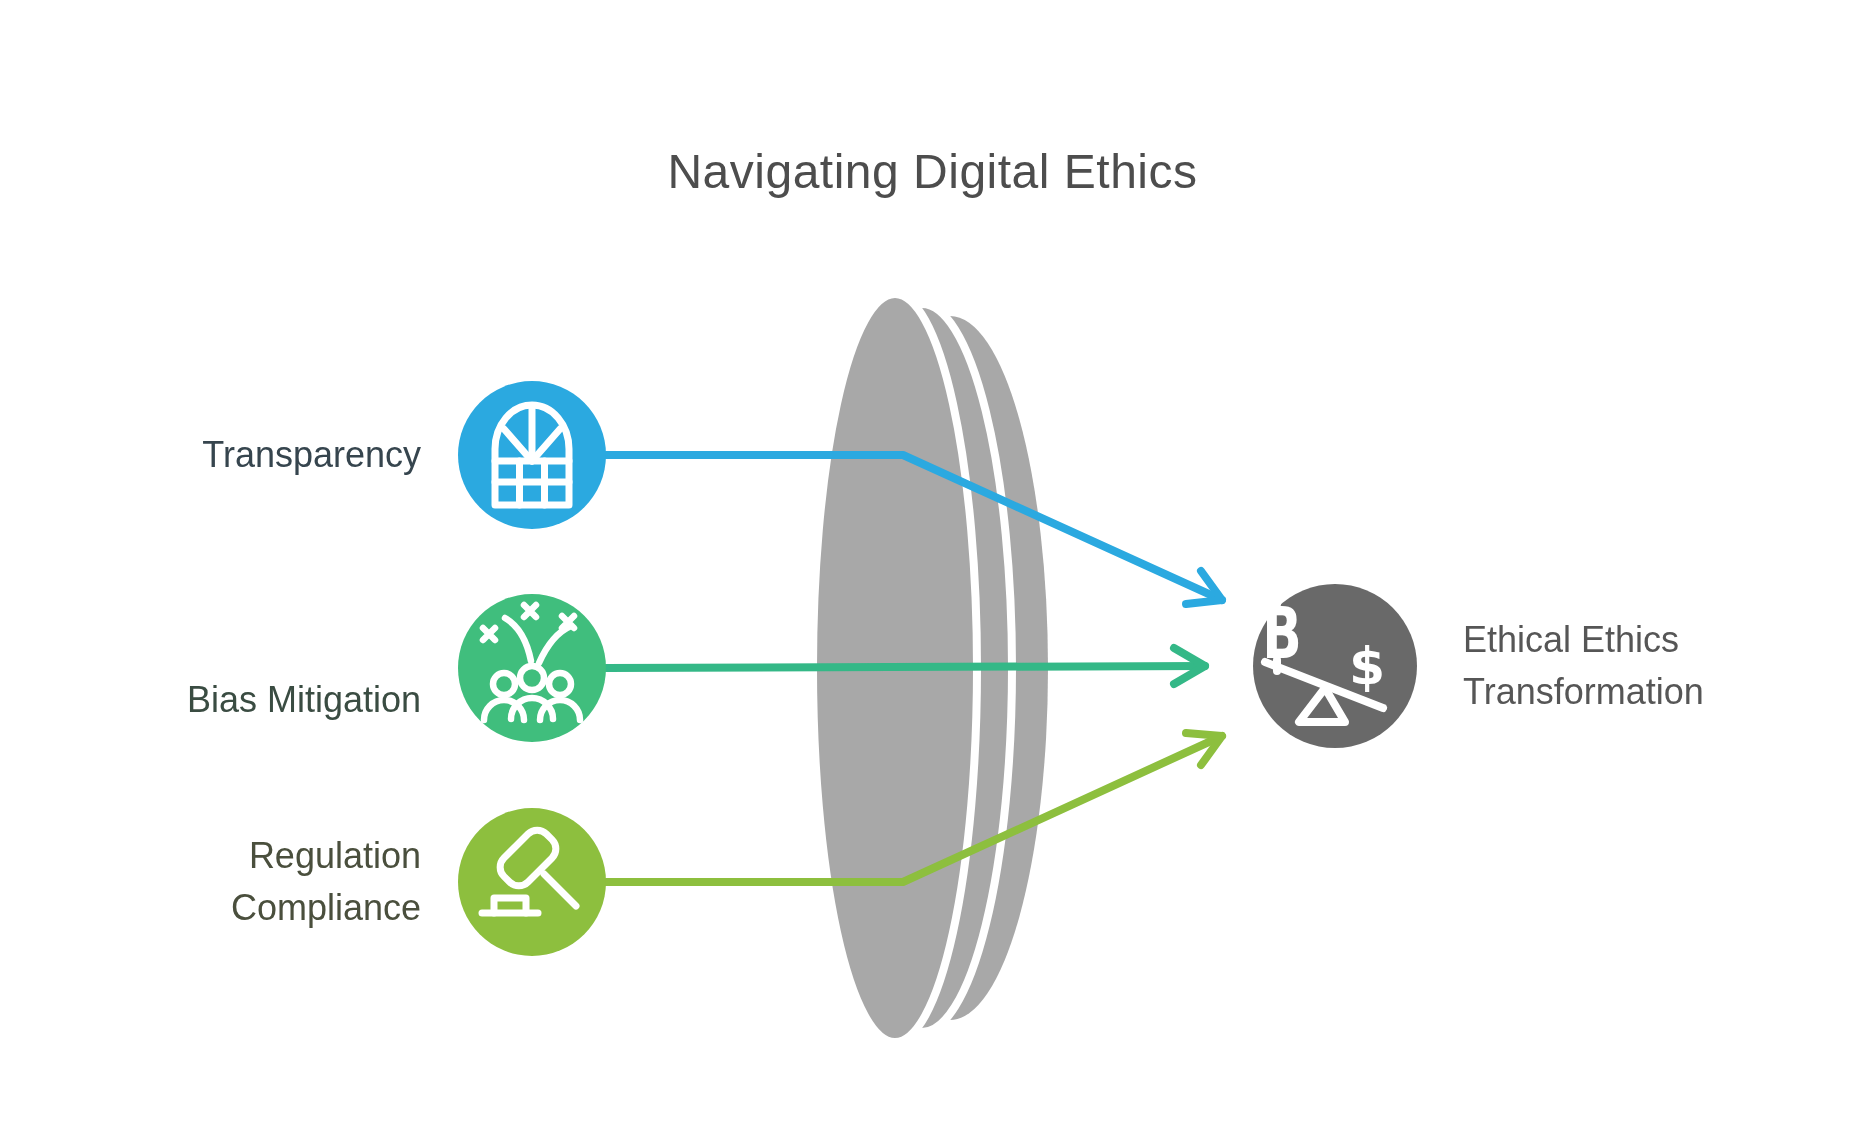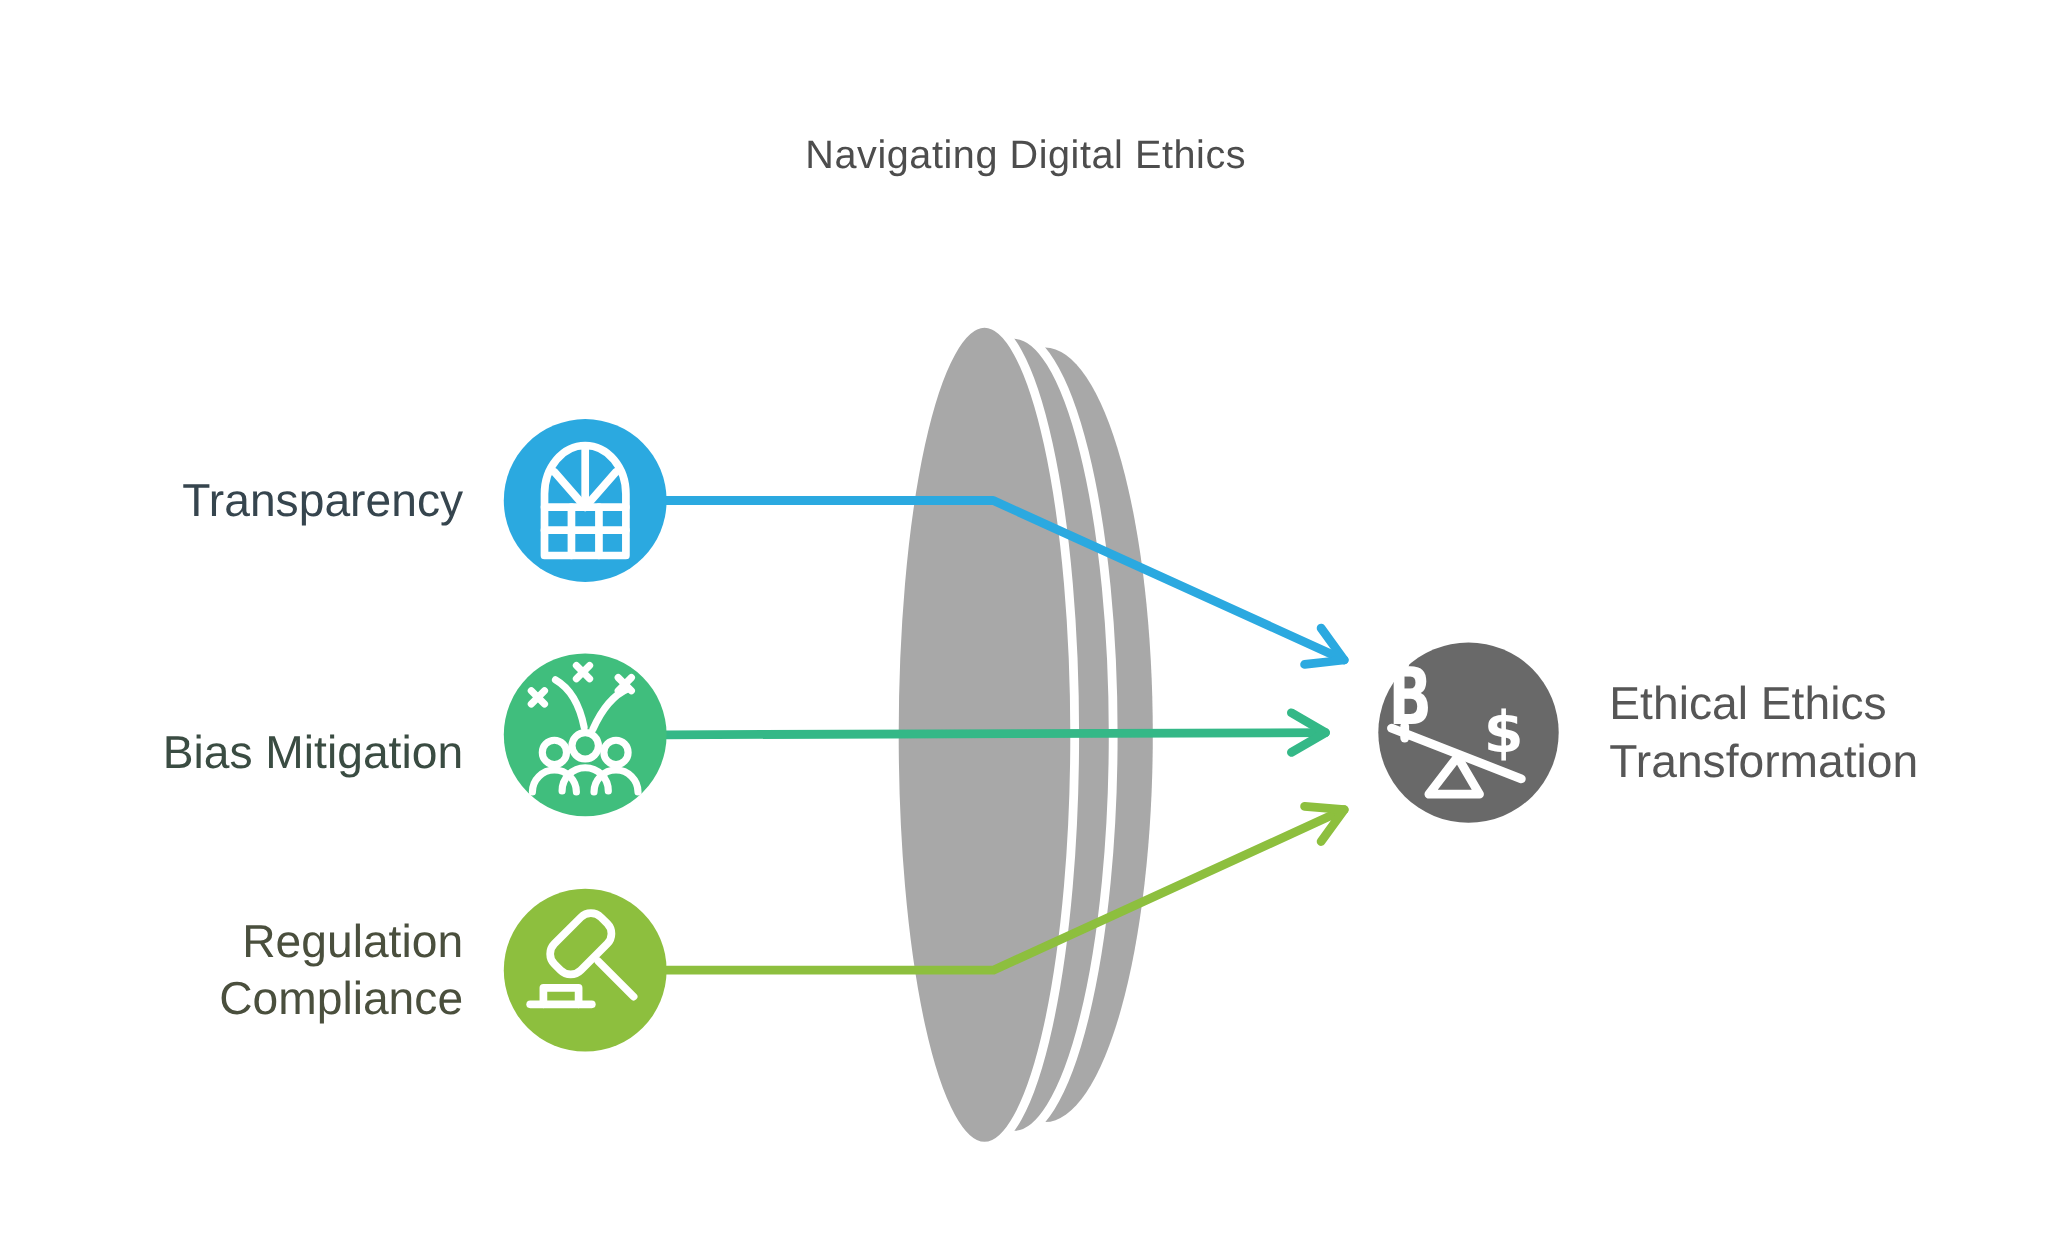--- a/index.html
+++ b/index.html
@@ -16,38 +16,38 @@
     background: #ffffff;
   }
   .scene {
     position: absolute;
     left: 0;
     top: 0;
   }
   .title {
     position: absolute;
     left: 0;
-    top: 120px;
+    top: 144px;
     width: 100%;
     text-align: center;
-    font-size: 36px;
+    font-size: 48px;
     letter-spacing: 0.5px;
   }
   .label {
     position: absolute;
-    font-size: 42px;
+    font-size: 36px;
     line-height: 52px;
     white-space: pre-line;
   }
   .label-left {
     right: 1444px;
     text-align: right;
   }
   #lbl-transparency { top: 429px; }
-  #lbl-bias         { top: 658px; margin-left: 13px; }
+  #lbl-bias         { top: 674px; margin-left: 13px; }
   #lbl-regulation   { top: 830px; }
   #lbl-result {
     left: 1463px;
     top: 614px;
     text-align: left;
   }
 </style>
 </head>
 <body>
 

